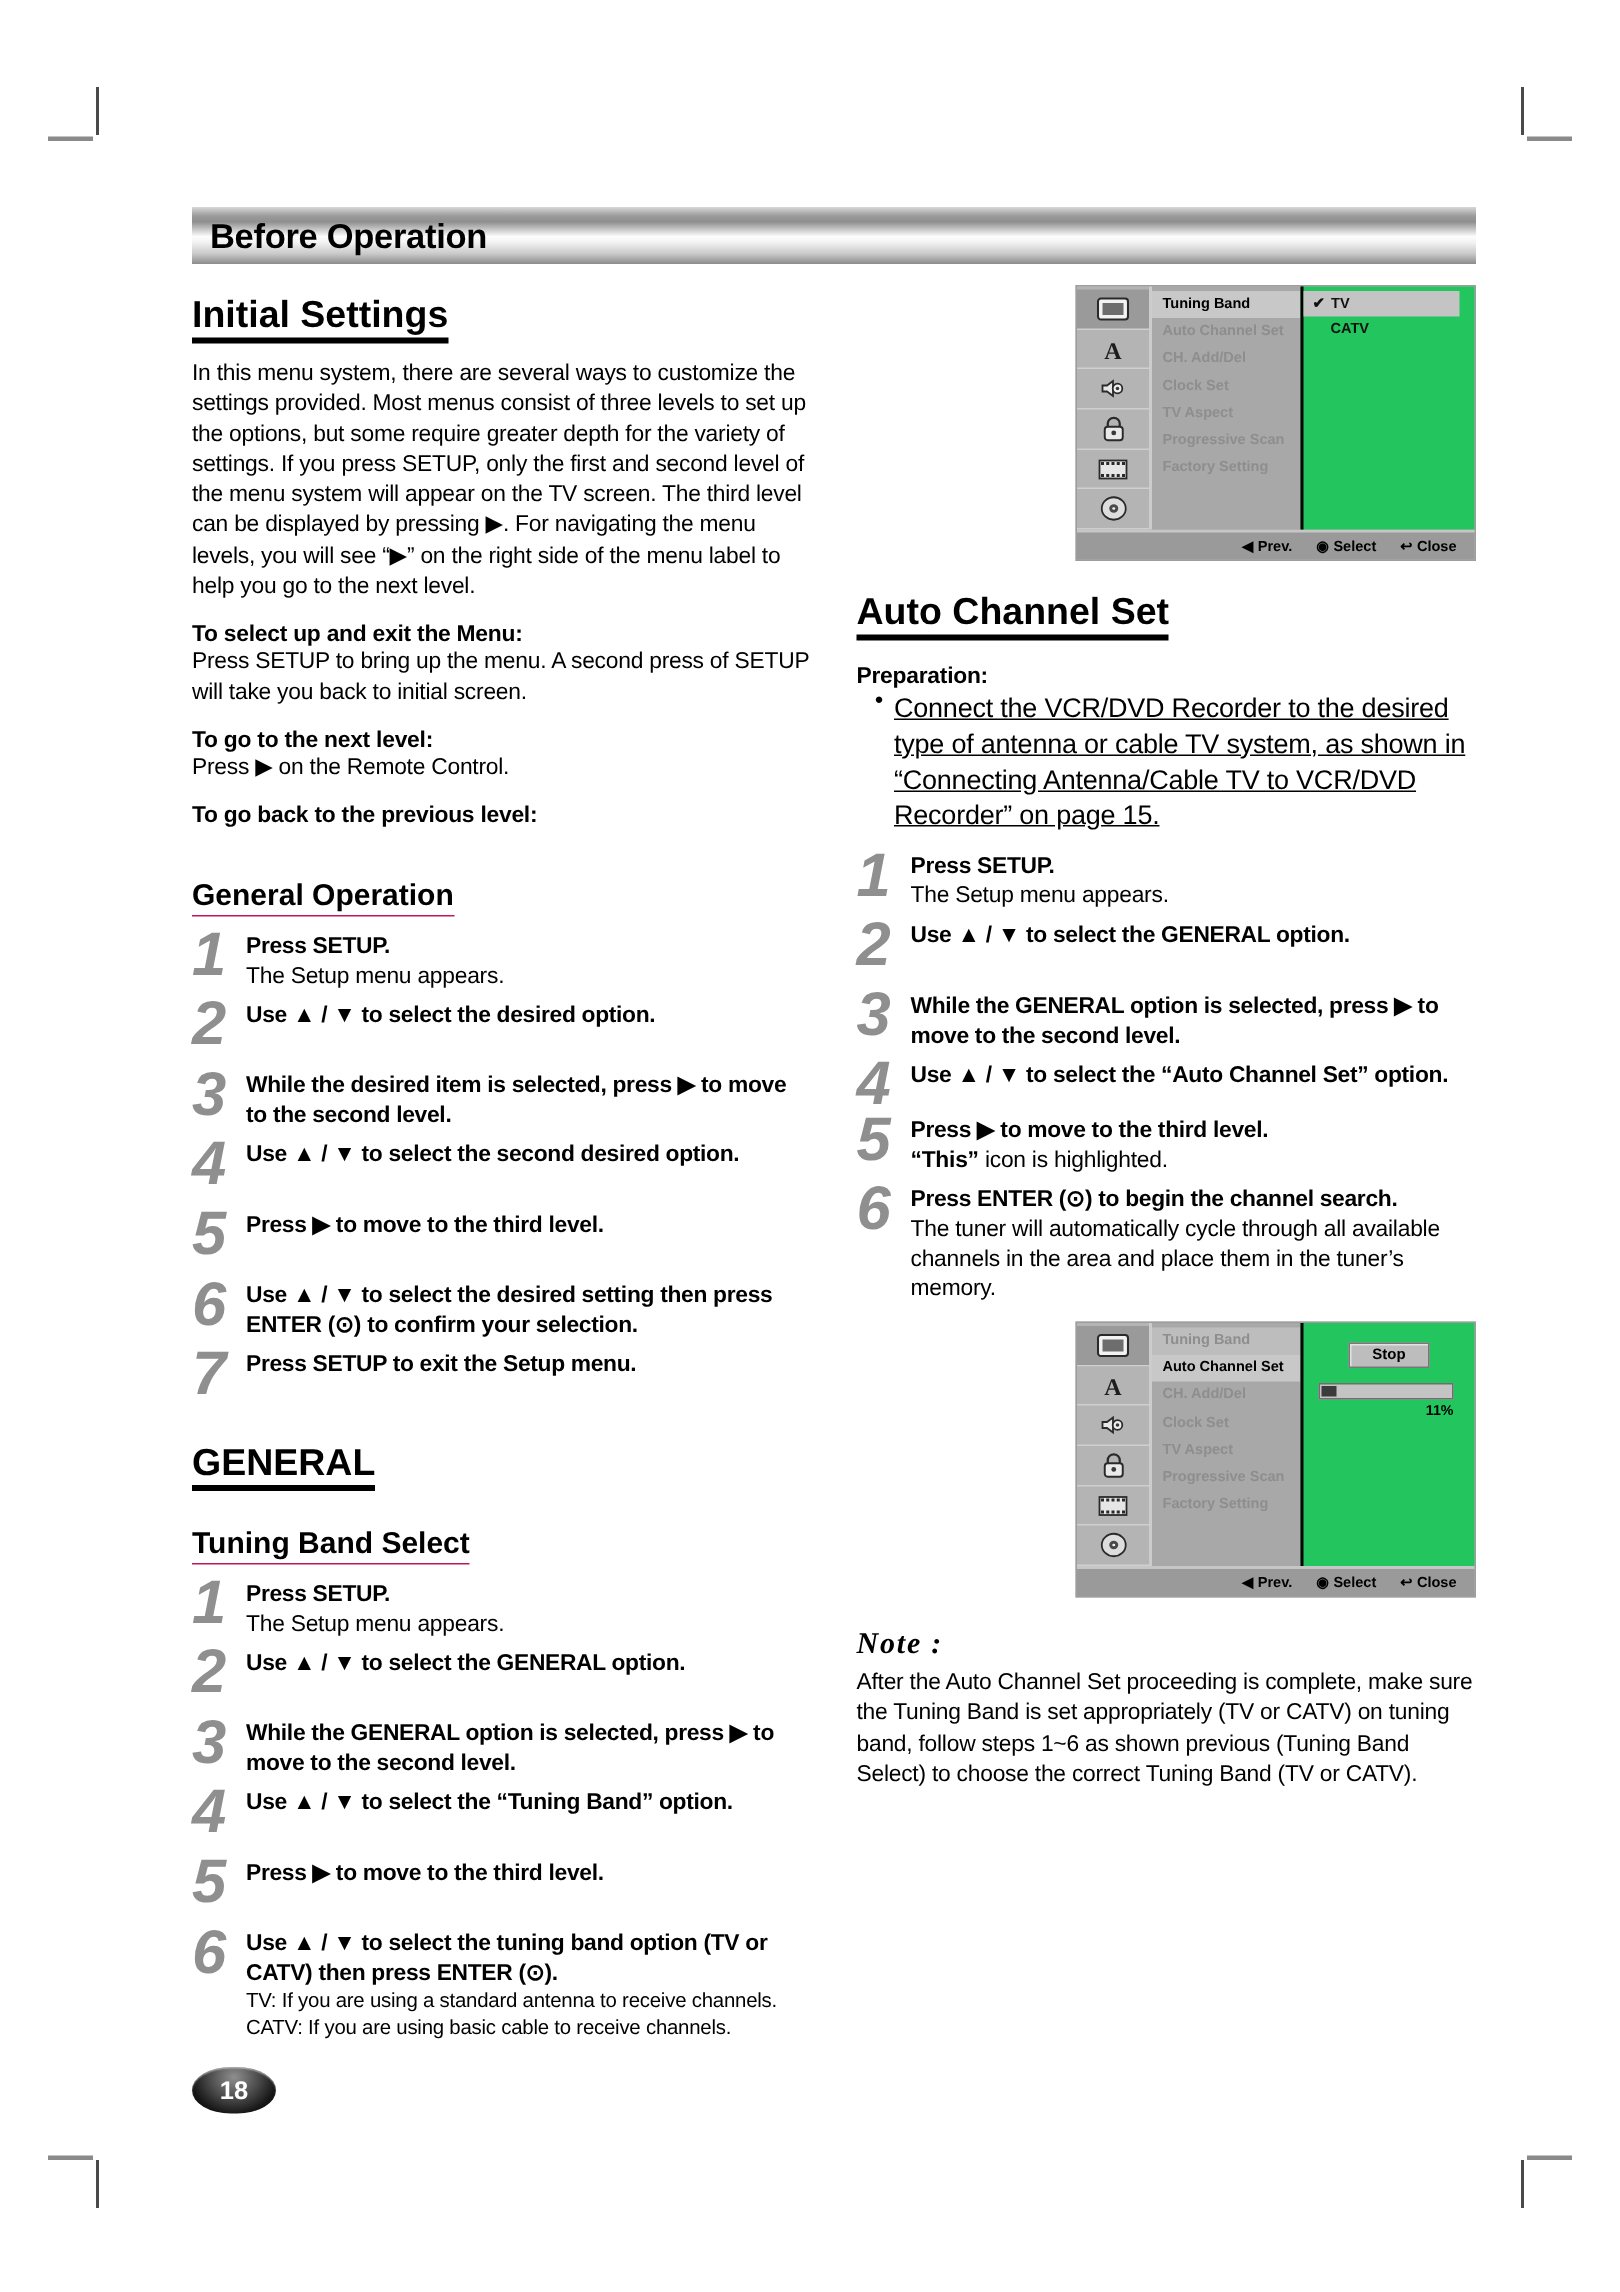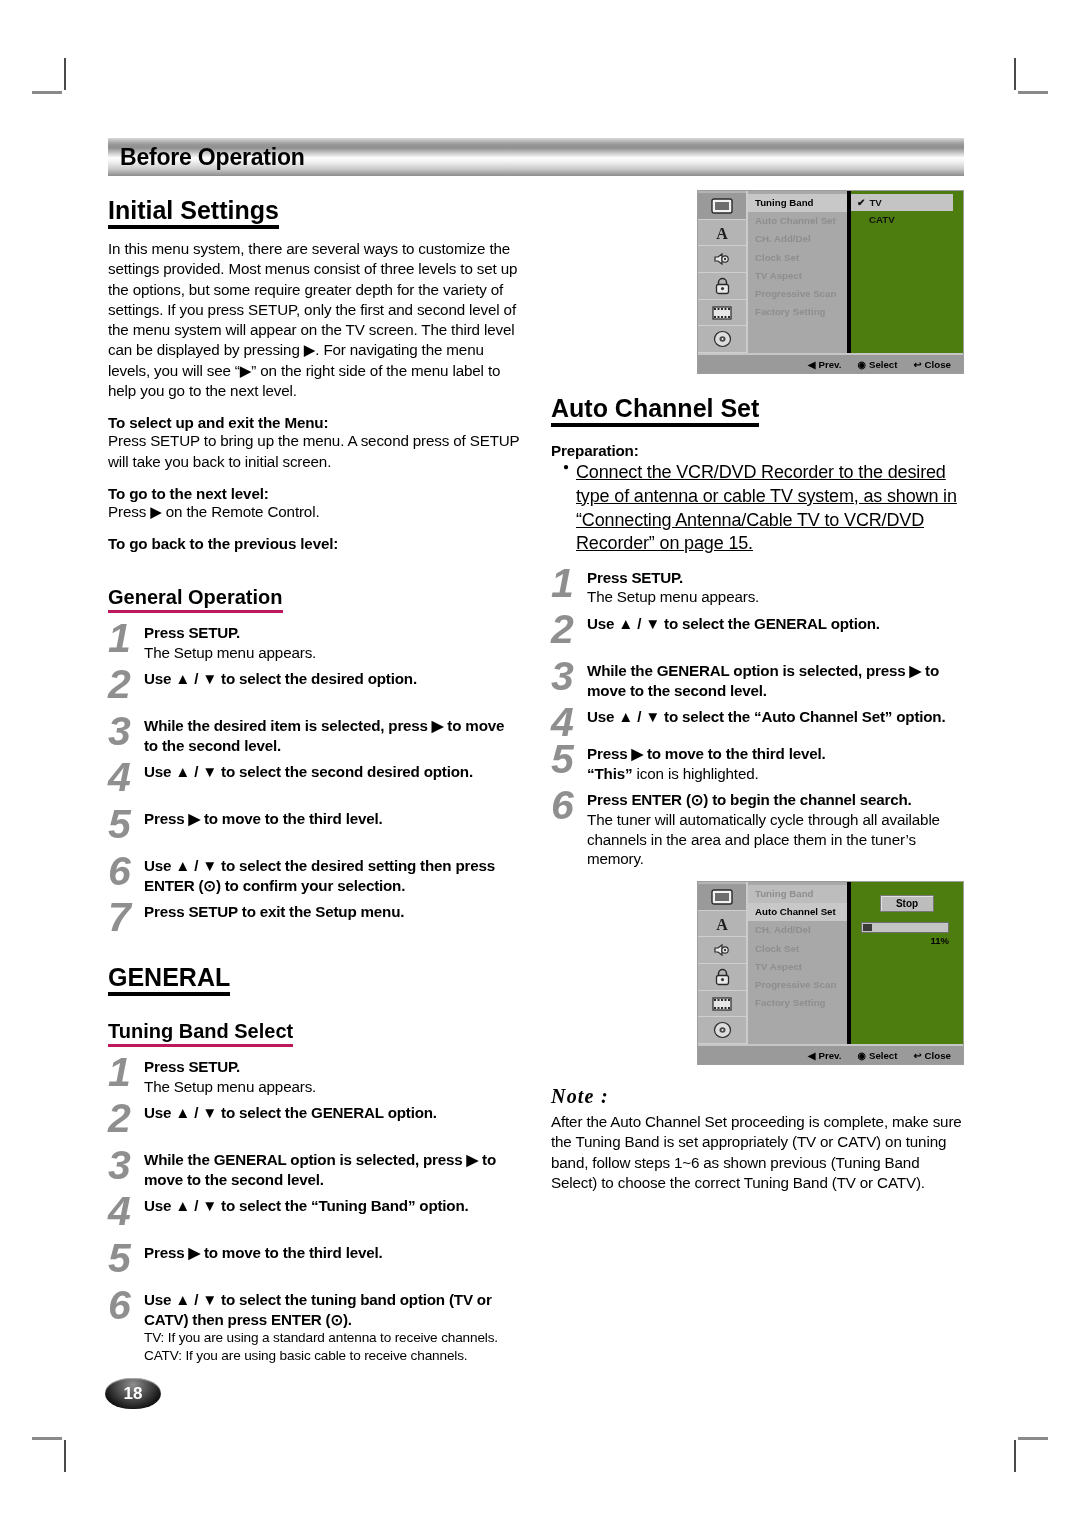--- a/index.html
+++ b/index.html
@@ -16,21 +16,21 @@
     overflow: hidden;
   }
 
   
   .crop-v { position: absolute; width: 2px; background: #4a4a4a; }
   .crop-h { position: absolute; height: 3px; background: #8a8a8a; }
 
   
   .page {
     position: absolute;
-    left: 108px;
+    left: 128px;
     top: 138px;
     width: 856px;
   }
 
   
   .chapter-bar {
     position: relative;
     height: 38px;
     background: linear-gradient(to bottom,
         #d8d8d8 0%, #9a9a9a 16%, #8f8f8f 26%,
@@ -62,21 +62,21 @@
     display: inline-block;
     border-bottom: 4px solid #000;
     padding-bottom: 1px;
     line-height: 1.12;
   }
   h2.sub {
     font-size: 20px;
     font-weight: bold;
     margin: 18px 0 2px 0;
     display: inline-block;
-    border-bottom: 3px solid #be185d;
+    border-bottom: 1px solid #be185d;
     padding-bottom: 1px;
     line-height: 1.15;
   }
   .heading-wrap { display: block; }
 
   p.body {
     font-size: 15.2px;
     line-height: 1.335;
     margin: 8px 0 0 0;
     letter-spacing: -0.15px;
@@ -209,22 +209,22 @@
     background: #c8c8c8;
     color: #000000;
   }
   .osd-list .row.dim-bg {
     background: #bdbdbd;
     color: #8e8e8e;
   }
 
   .osd-panel {
     flex: 1;
-    background: #4d7c0f;
-    border-left: 4px solid #000000;
+    background: #22c55e;
+    border-left: 2px solid #000000;
     position: relative;
     padding-top: 3px;
   }
   .osd-opt {
     height: 17px;
     line-height: 17px;
     font-size: 9.7px;
     font-weight: bold;
     color: #111;
     padding-left: 6px;
@@ -278,21 +278,21 @@
     padding-right: 12px;
     font-size: 9.7px;
     font-weight: bold;
     color: #000;
   }
   .osd-status .it { display: flex; align-items: center; gap: 3px; }
 
   
   .pagenum {
     position: absolute;
-    left: 105px;
+    left: 128px;
     top: 1378px;
     width: 56px;
     height: 31px;
     border-radius: 50% / 54%;
     background: radial-gradient(ellipse at 50% 22%, #8f8f8f 0%, #4a4a4a 42%, #161616 72%, #050505 100%);
     box-shadow: inset 0 1px 1px rgba(255,255,255,.45);
     display: flex;
     align-items: center;
     justify-content: center;
     color: #ffffff;

